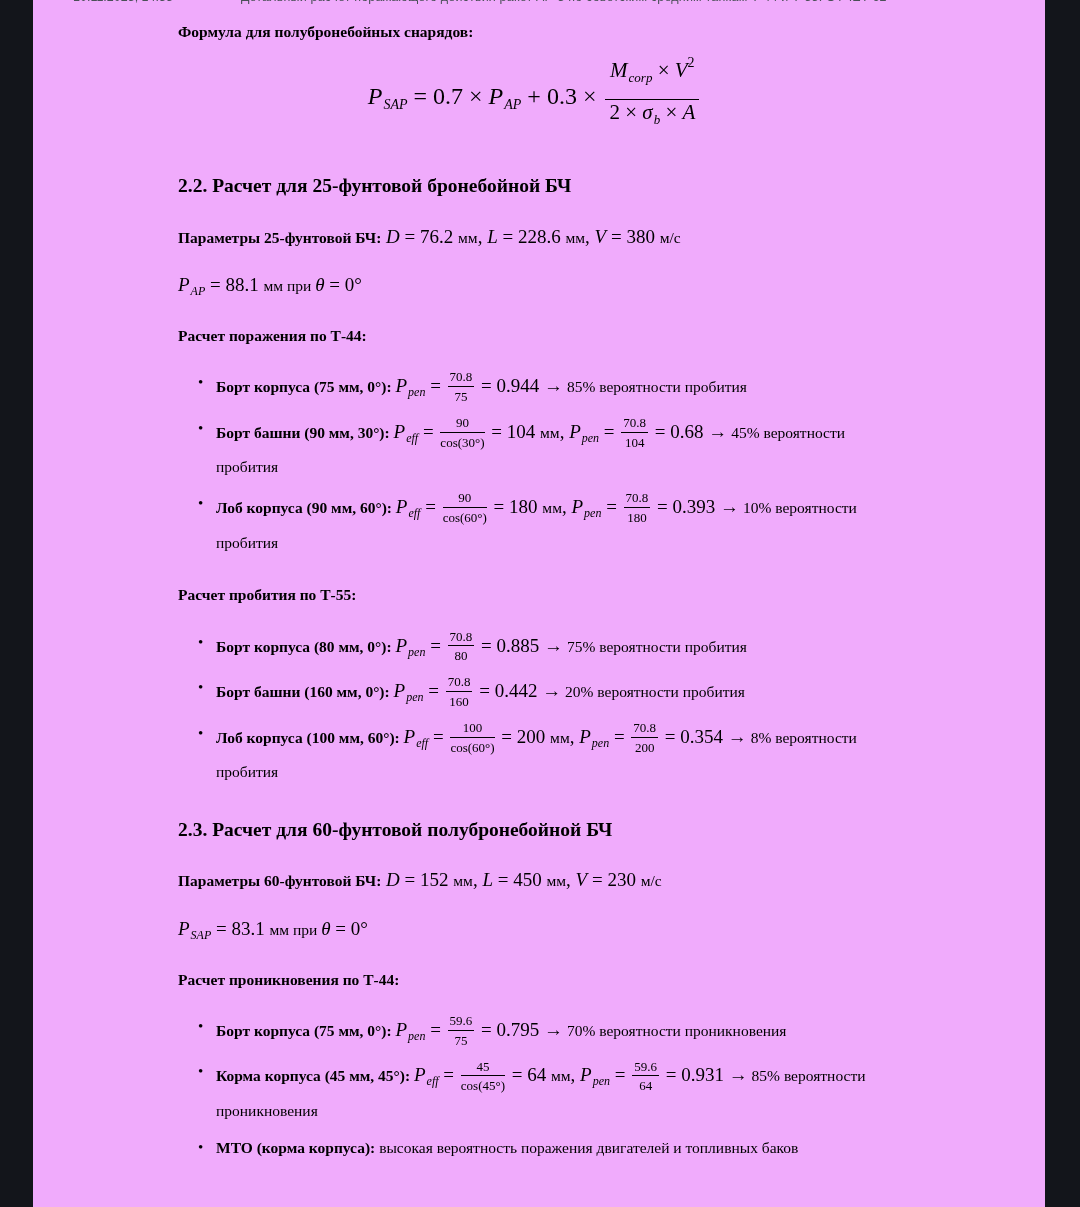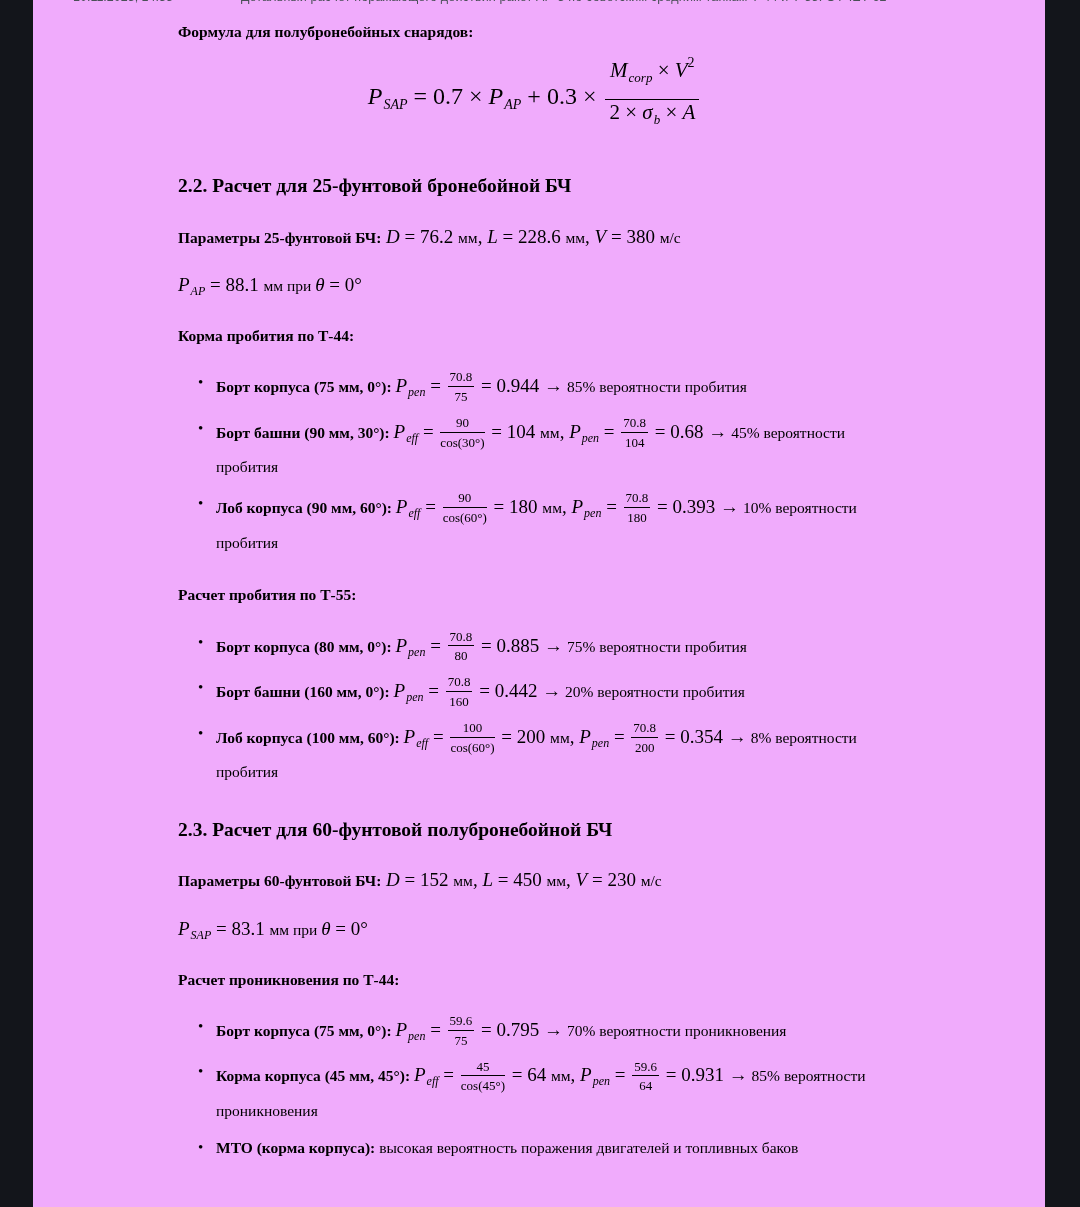--- a/index.html
+++ b/index.html
@@ -71,21 +71,21 @@
     <p class="intro">Формула для полубронебойных снарядов:</p>
     <div class="display-row">
       <span class="math" id="display-formula"><span class="mi">P</span><span class="msub">SAP</span><span class="mr"> = 0.7 × </span><span class="mi">P</span><span class="msub">AP</span><span class="mr"> + 0.3 × </span><span class="frac"><span class="num"><span class="mi">M</span><span class="msub">corp</span><span class="mr"> × </span><span class="mi">V</span><span class="msup">2</span></span><span class="den"><span class="mr">2 × </span><span class="mi">σ</span><span class="msub">b</span><span class="mr"> × </span><span class="mi">A</span></span></span></span>
     </div>
     <div id="sections">
         <section>
           <h2>2.2. Расчет для 25-фунтовой бронебойной БЧ</h2>
           <p class="params"><span class="bold-lead">Параметры 25-фунтовой БЧ:</span><span class="mr"> </span><span class="math"><span class="mi">D</span><span class="mr"> = 76.2 </span><span class="mtext">мм</span><span class="mr">, </span><span class="mi">L</span><span class="mr"> = 228.6 </span><span class="mtext">мм</span><span class="mr">, </span><span class="mi">V</span><span class="mr"> = 380 </span><span class="mtext">м/с</span></span></p>
           <p class="pen-line"><span class="math"><span class="mi">P</span><span class="msub">AP</span><span class="mr"> = 88.1 </span><span class="mtext">мм при </span><span class="mi">θ</span><span class="mr"> = 0°</span></span></p>
           <div>
-            <h3>Корма пробития по Т-44:</h3>
+            <h3>Расчет поражения по Т-44:</h3>
             <ul class="calc-list">
               <li><span class="bold-lead">Борт корпуса (75 мм, 0°):</span><span class="mtext"> </span><span class="math"><span class="mi">P</span><span class="msub">pen</span><span class="mr"> = </span><span class="frac"><span class="num"><span class="mr">70.8</span></span><span class="den"><span class="mr">75</span></span></span><span class="mr"> = 0.944 </span><span class="mr">→</span><span class="mtext"> 85% вероятности пробития</span></span></li>
               <li><span class="bold-lead">Борт башни (90 мм, 30°):</span><span class="mtext"> </span><span class="math"><span class="mi">P</span><span class="msub">eff</span><span class="mr"> = </span><span class="frac"><span class="num"><span class="mr">90</span></span><span class="den"><span class="mr">cos(30°)</span></span></span><span class="mr"> = 104 </span><span class="mtext">мм</span><span class="mr">, </span><span class="mi">P</span><span class="msub">pen</span><span class="mr"> = </span><span class="frac"><span class="num"><span class="mr">70.8</span></span><span class="den"><span class="mr">104</span></span></span><span class="mr"> = 0.68 </span><span class="mr">→</span><span class="mtext"> 45% вероятности пробития</span></span></li>
               <li><span class="bold-lead">Лоб корпуса (90 мм, 60°):</span><span class="mtext"> </span><span class="math"><span class="mi">P</span><span class="msub">eff</span><span class="mr"> = </span><span class="frac"><span class="num"><span class="mr">90</span></span><span class="den"><span class="mr">cos(60°)</span></span></span><span class="mr"> = 180 </span><span class="mtext">мм</span><span class="mr">, </span><span class="mi">P</span><span class="msub">pen</span><span class="mr"> = </span><span class="frac"><span class="num"><span class="mr">70.8</span></span><span class="den"><span class="mr">180</span></span></span><span class="mr"> = 0.393 </span><span class="mr">→</span><span class="mtext"> 10% вероятности пробития</span></span></li>
             </ul>
           </div>
           <div>
             <h3>Расчет пробития по Т-55:</h3>
             <ul class="calc-list">
               <li><span class="bold-lead">Борт корпуса (80 мм, 0°):</span><span class="mtext"> </span><span class="math"><span class="mi">P</span><span class="msub">pen</span><span class="mr"> = </span><span class="frac"><span class="num"><span class="mr">70.8</span></span><span class="den"><span class="mr">80</span></span></span><span class="mr"> = 0.885 </span><span class="mr">→</span><span class="mtext"> 75% вероятности пробития</span></span></li>

